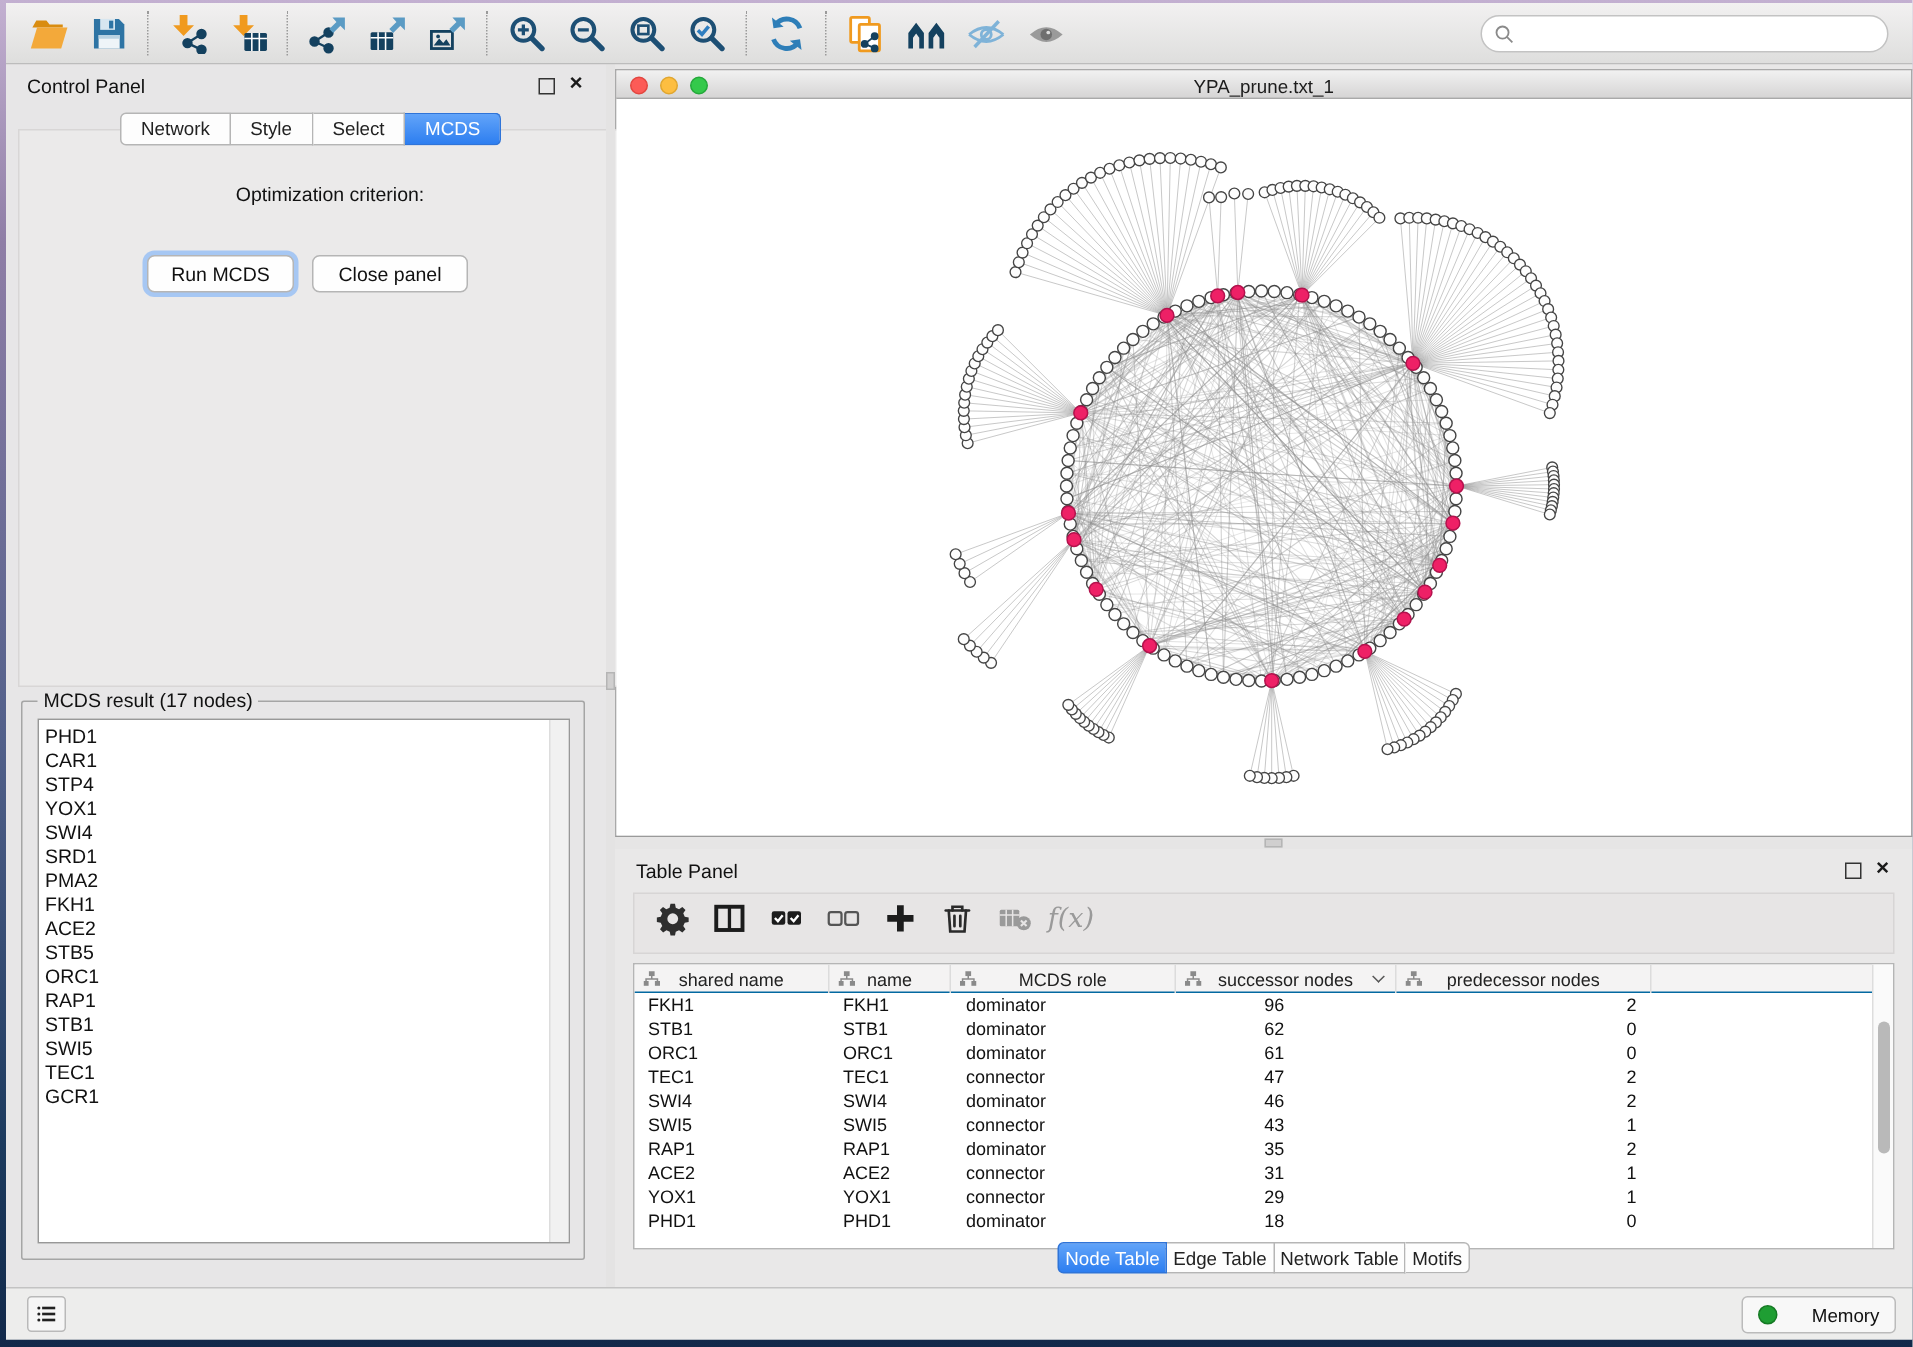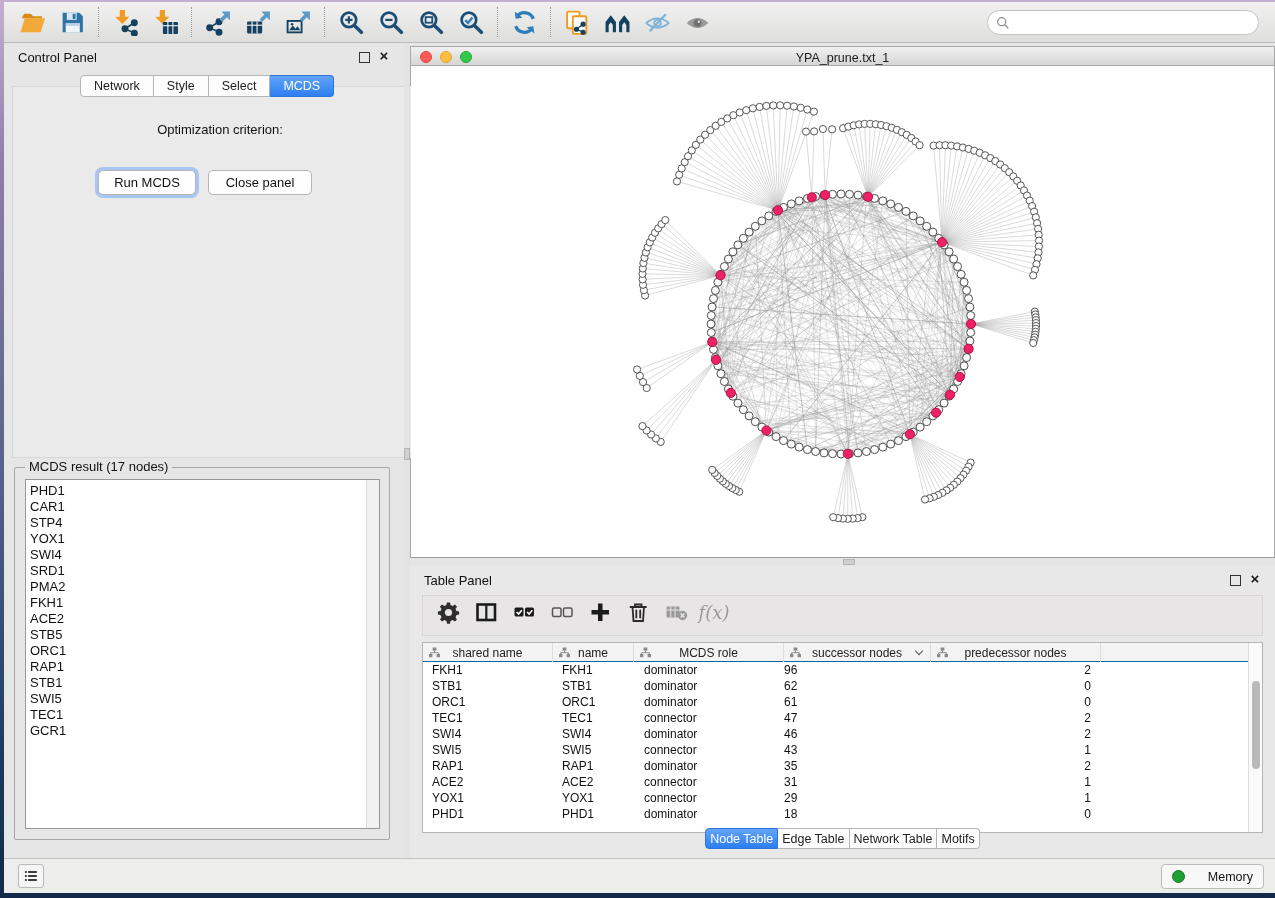--- a/index.html
+++ b/index.html
@@ -104,21 +104,21 @@
   #table-header { display:flex; height:19px; background:#f4f3f3; border-bottom:1px solid #0369a1; flex:none; }
   .th-cell { position:relative; height:19px; border-right:1px solid #dcdcdc; display:flex; align-items:center;
     justify-content:center; font-size:12px; color:#222; cursor:pointer; }
   .th-cell .hier-icon { position:absolute; left:6px; top:4px; }
   .th-cell .sort-chev { position:absolute; right:8px; top:5px; width:6px; height:6px; border-right:1.6px solid #555;
     border-bottom:1.6px solid #555; transform:rotate(45deg); }
   .tr-row { display:flex; height:16px; cursor:default; }
   .td-cell { font-size:12px; color:#111; line-height:16px; white-space:nowrap; overflow:hidden; }
   .td-left { padding-left:9px; text-align:left; }
   .td-role { padding-left:10px; text-align:left; }
-  .td-num-s { padding-right:16px; text-align:left; }
+  .td-num-s { padding-right:16px; text-align:center; }
   .td-num-p { padding-right:10px; text-align:right; }
   #table-scrollbar { width:14px; background:#fafafa; border-left:1px solid #ddd; position:relative; flex:none; }
   #table-thumb { position:absolute; left:2.5px; top:38px; width:8px; height:88px; background:#b9b9b9; border-radius:4px; cursor:pointer; }
 
   #tp-tabs { position:absolute; bottom:9px; left:0; right:0; display:flex; justify-content:center; }
   .tp-tab { height:21px; border:1px solid #b5b5b5; border-left:none; background:#fdfdfd; font-size:12.5px;
     display:flex; align-items:center; padding:0 4px; cursor:pointer; color:#222; }
   .tp-tab:first-child { border-left:1px solid #2f74d8; border-radius:4px 0 0 4px; }
   .tp-tab:last-child { border-radius:0 4px 4px 0; }
   .tp-tab.active { background:linear-gradient(180deg,#62a4f9,#2d7ef0); color:#fff; border-color:#2f74d8; }

